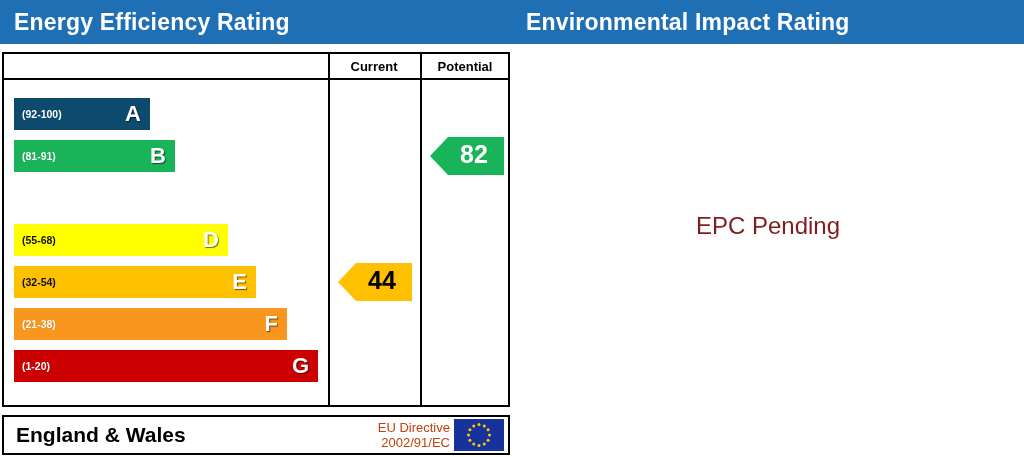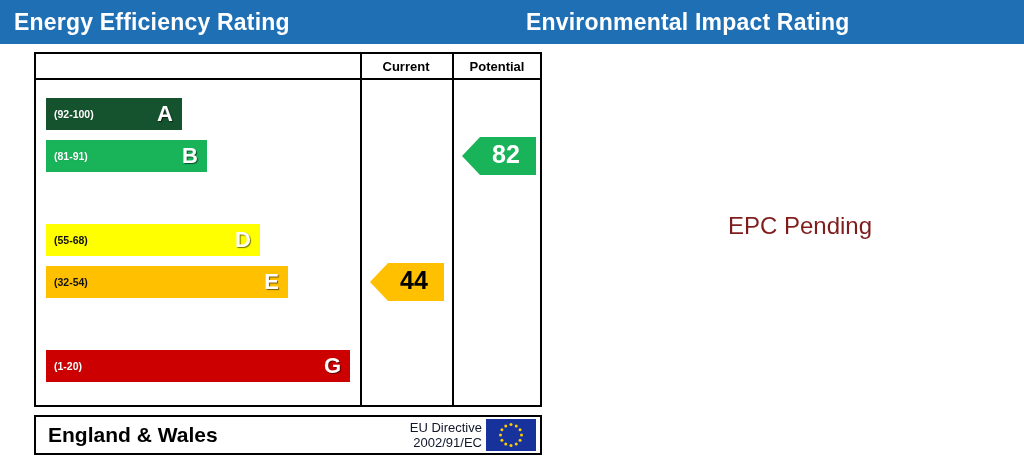--- a/index.html
+++ b/index.html
@@ -34,21 +34,20 @@
     letter-spacing: 0.2px;
   }
   #header-left  { left: 0;    width: 512px; }
   #header-right { left: 512px; width: 512px; }
 
   
   .panel {
     position: absolute;
     top: 44px;
     height: 413px;
-    margin-left: 32px;
   }
   #panel-left  { left: 0;   width: 512px; }
   #panel-right { left: 512px; width: 512px; }
 
   
   #chart-table {
     position: absolute;
     left: 2px;
     top: 8px;
     width: 508px;
@@ -188,21 +187,21 @@
     font-weight: bold;
     color: #000000;
   }
   .footer-directive {
     position: absolute;
     right: 58px;
     top: 50%;
     transform: translateY(-50%);
     font-size: 13px;
     line-height: 1.18;
-    color: #0f172a;
+    color: #c2410c;
     text-align: right;
   }
   .eu-flag {
     position: absolute;
     right: 4px;
     top: 50%;
     transform: translateY(-50%);
     width: 50px;
     height: 32px;
     background: #17339b;
@@ -231,35 +230,39 @@
         <div id="col-head-potential" class="col-head">
           <span>Potential</span>
         </div>
       </div>
 
       <div id="v-sep-1" class="v-sep"></div>
       <div id="v-sep-2" class="v-sep"></div>
 
       <div id="bands-area">
 
-      <div class="band" style="top: 18px; width: 136px; background: #14532d;">
+      <div class="band" style="top: 18px; width: 136px; background: #0c4a6e;">
             <span class="band-range">(92-100)</span>
             <span class="band-letter">A</span>
           </div>
           <div class="band" style="top: 60px; width: 161px; background: rgb(25, 180, 89);">
             <span class="band-range">(81-91)</span>
             <span class="band-letter">B</span>
           </div>
           <div class="band dark-text" style="top: 144px; width: 214px; background: rgb(255, 255, 0);">
             <span class="band-range">(55-68)</span>
             <span class="band-letter">D</span>
           </div>
           <div class="band dark-text" style="top: 186px; width: 242px; background: rgb(255, 192, 0);">
             <span class="band-range">(32-54)</span>
             <span class="band-letter">E</span>
+          </div>
+          <div class="band" style="top: 228px; width: 273px; background: rgb(248, 150, 29);">
+            <span class="band-range">(21-38)</span>
+            <span class="band-letter">F</span>
           </div>
           <div class="band" style="top: 270px; width: 304px; background: rgb(204, 0, 0);">
             <span class="band-range">(1-20)</span>
             <span class="band-letter">G</span>
           </div>
         </div>
 
     <div class="rating-arrow" style="left: 334px; width: 74px; top: 209px;">
           <svg width="74" height="38" viewBox="0 0 74 38" style="position: absolute; left: 0px; top: 0px;">
             <path d="M 0 19 L 18 0 L 74 0 L 74 38 L 18 38 Z" fill="#ffc000"></path>

